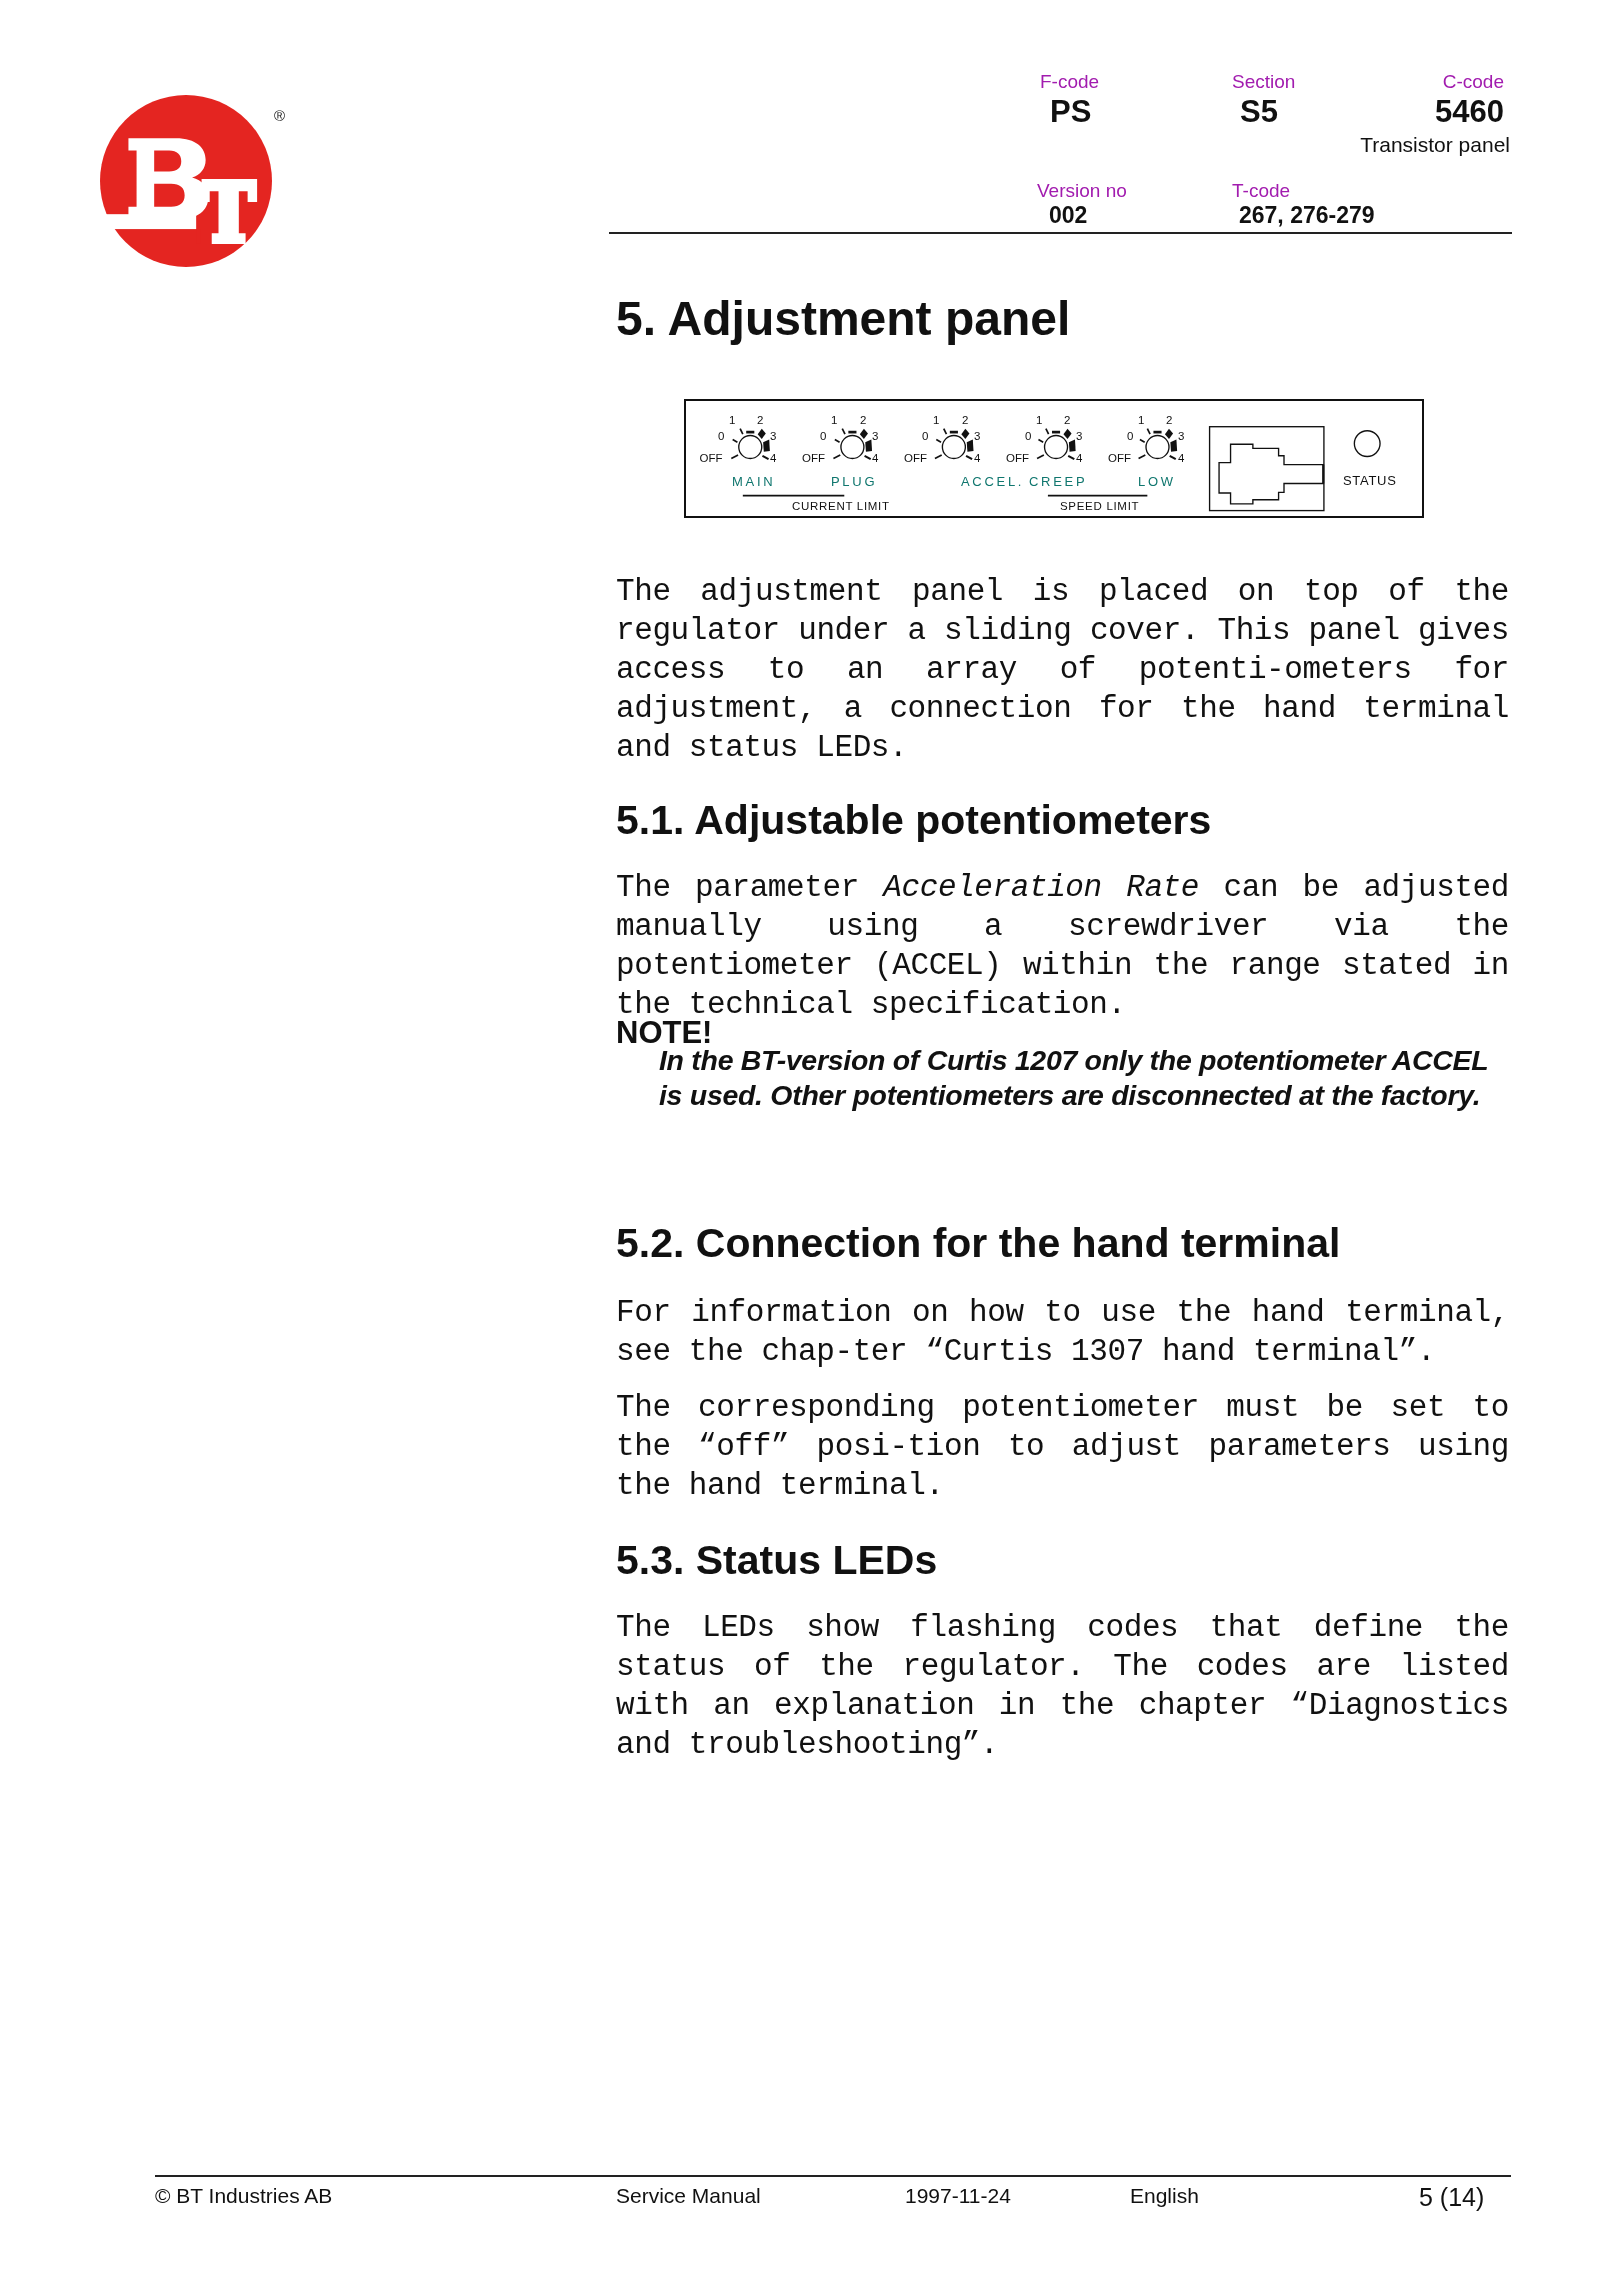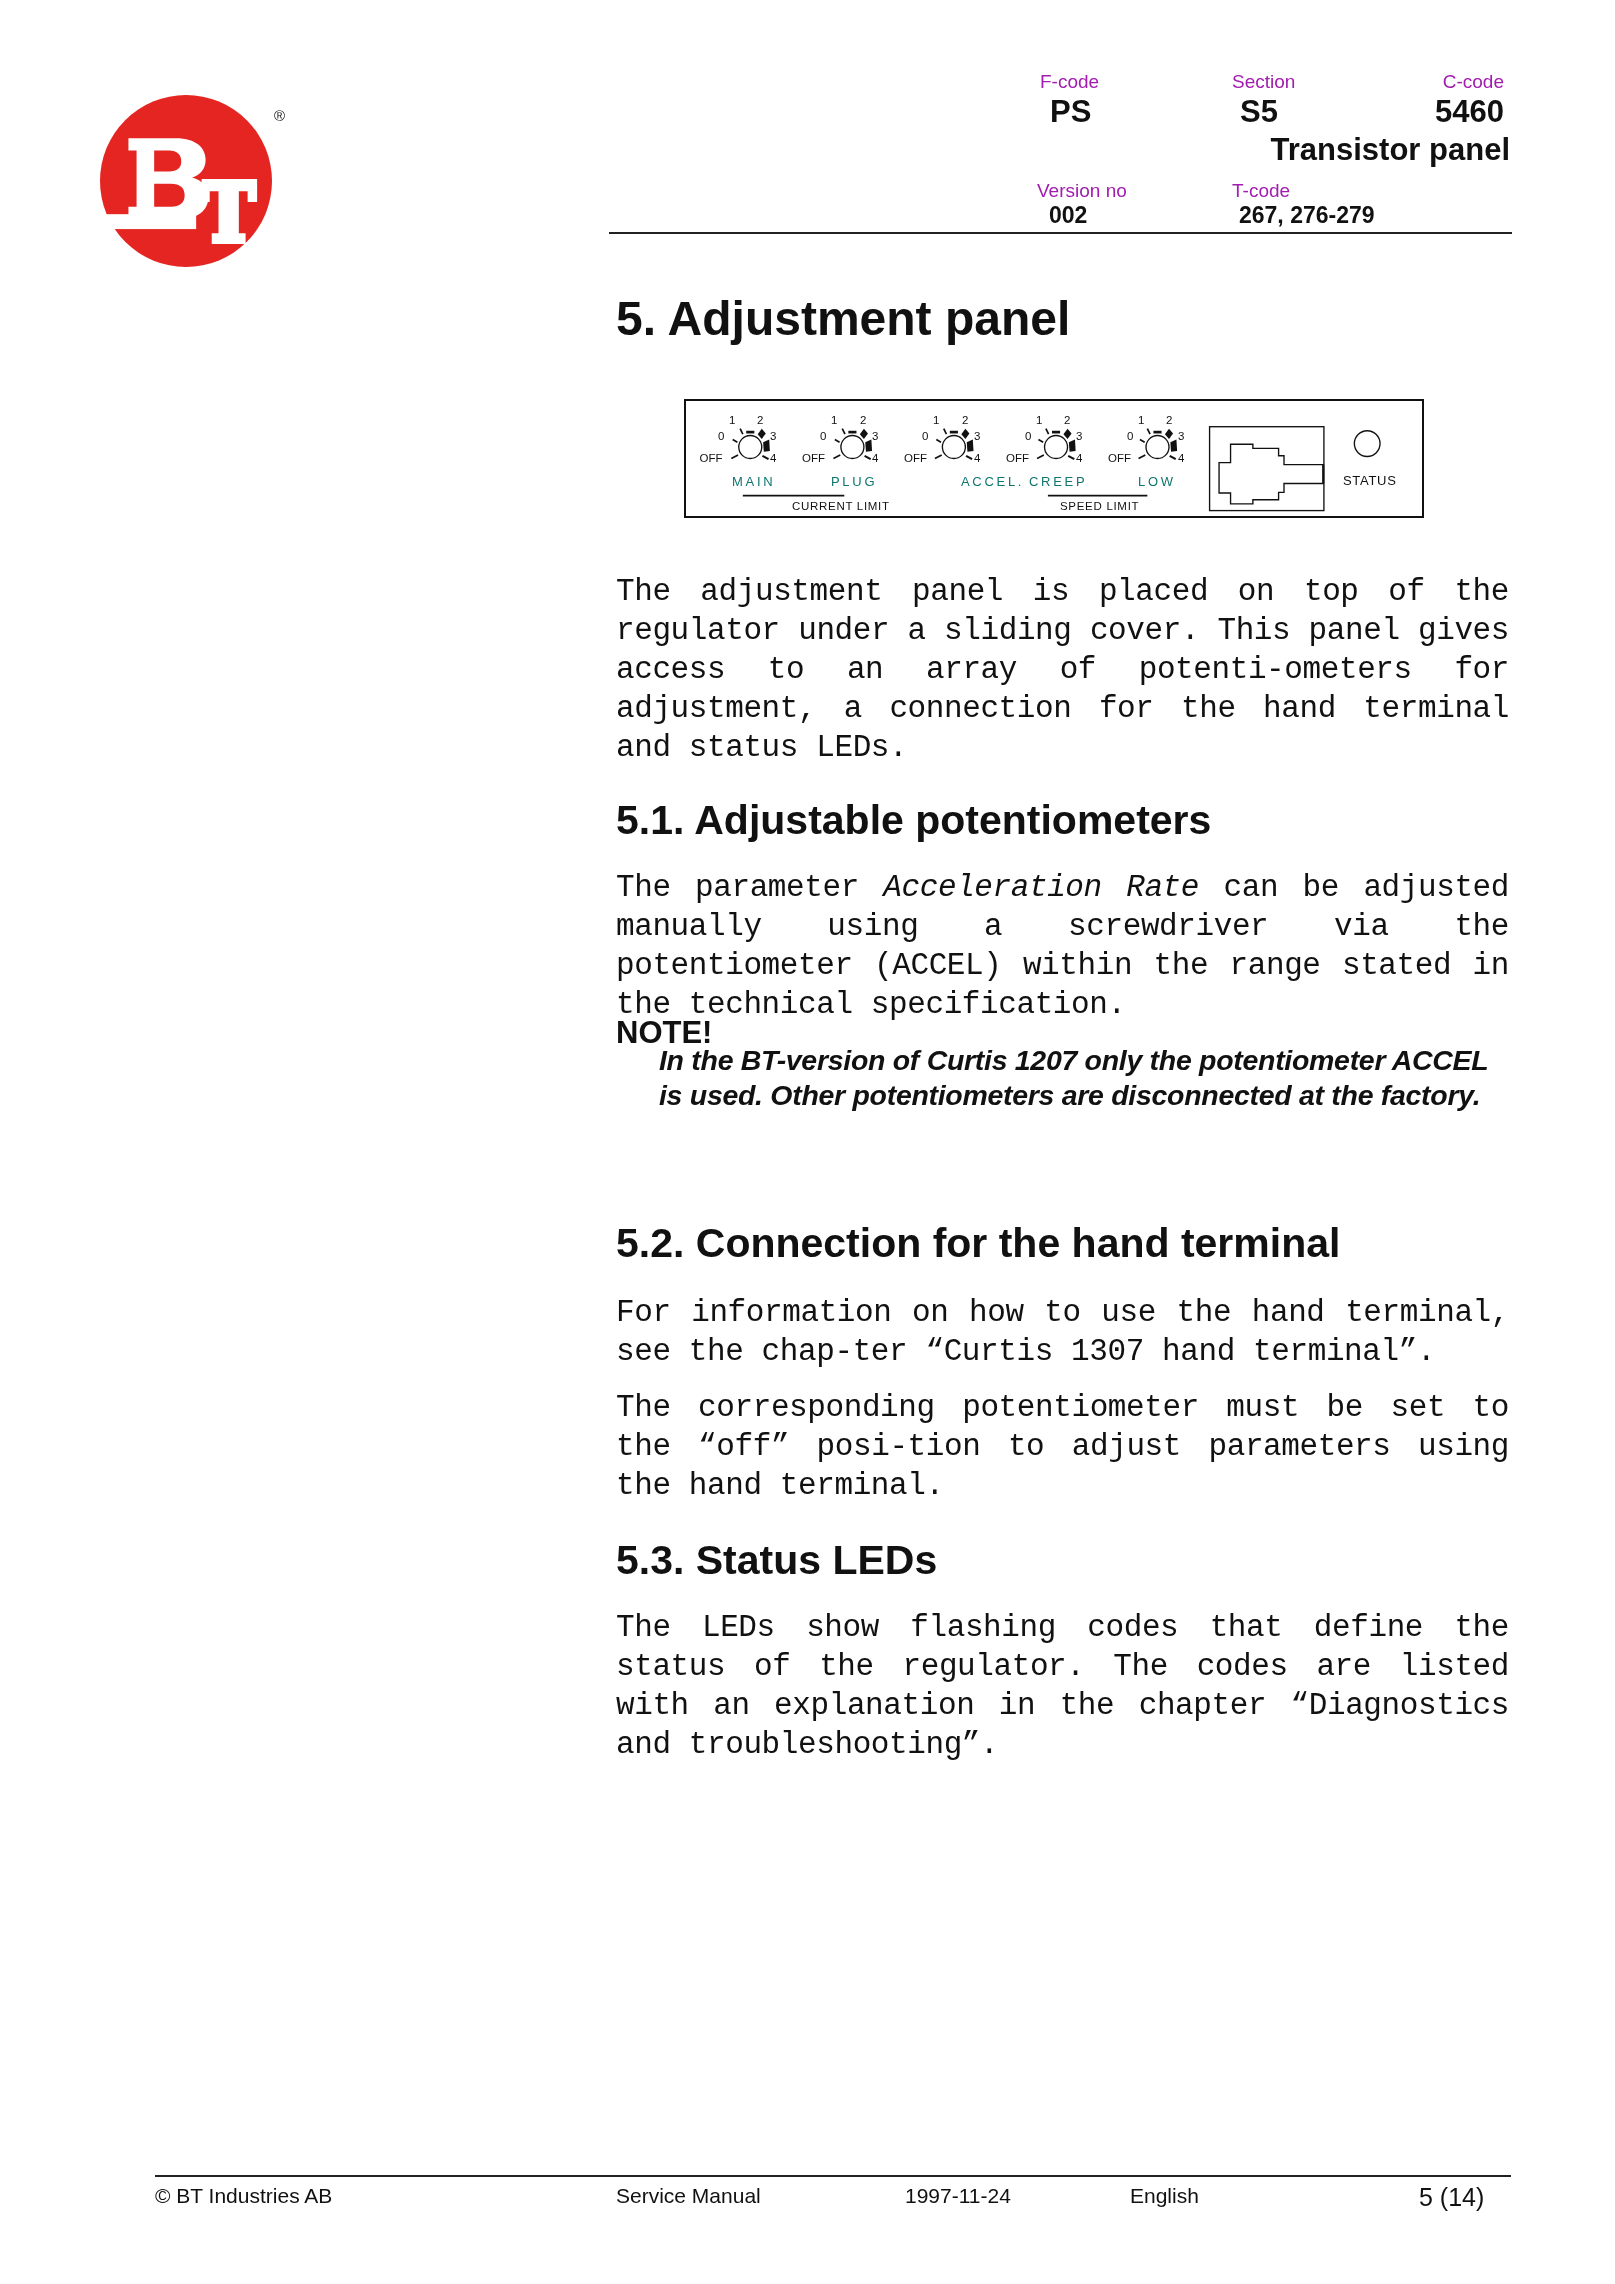--- a/index.html
+++ b/index.html
@@ -8,21 +8,21 @@
   .abs { position: absolute; white-space: nowrap; }
 
   
   #logo { position: absolute; left: 100px; top: 95px; width: 172px; height: 172px; }
   .reg { position: absolute; left: 274px; top: 107px; font-size: 15px; color: #222; }
 
   
   .hlabel { font-size: 19px; color: #a21caf; line-height: 1; }
   .hvalue { font-size: 31px; font-weight: bold; line-height: 1; }
   .hsmall { font-size: 23px; font-weight: bold; line-height: 1; }
-  .htitle { font-size: 31px; font-weight: bold; line-height: 1; }
+  .htitle { font-size: 21px; font-weight: normal; line-height: 1; }
   .rule { position: absolute; background: #222; }
   h1.sec { position: absolute; margin: 0; font-size: 48px; font-weight: bold; line-height: 1; left: 616px; white-space: nowrap; }
   h2.sub { position: absolute; margin: 0; font-size: 41px; font-weight: bold; line-height: 1; left: 616px; white-space: nowrap; }
   p.body { position: absolute; margin: 0; left: 616px; width: 893px; font-size: 31px; line-height: 39px;
            text-align: justify; letter-spacing: -0.4px; font-family: Liberation Mono, monospace; }
   .note-label { position: absolute; left: 616px; font-size: 31px; font-weight: bold; line-height: 1; }
   p.note { position: absolute; margin: 0; left: 659px; width: 849px; font-size: 28.5px; line-height: 35px;
            font-weight: bold; font-style: italic; letter-spacing: -0.3px; }
 
   

